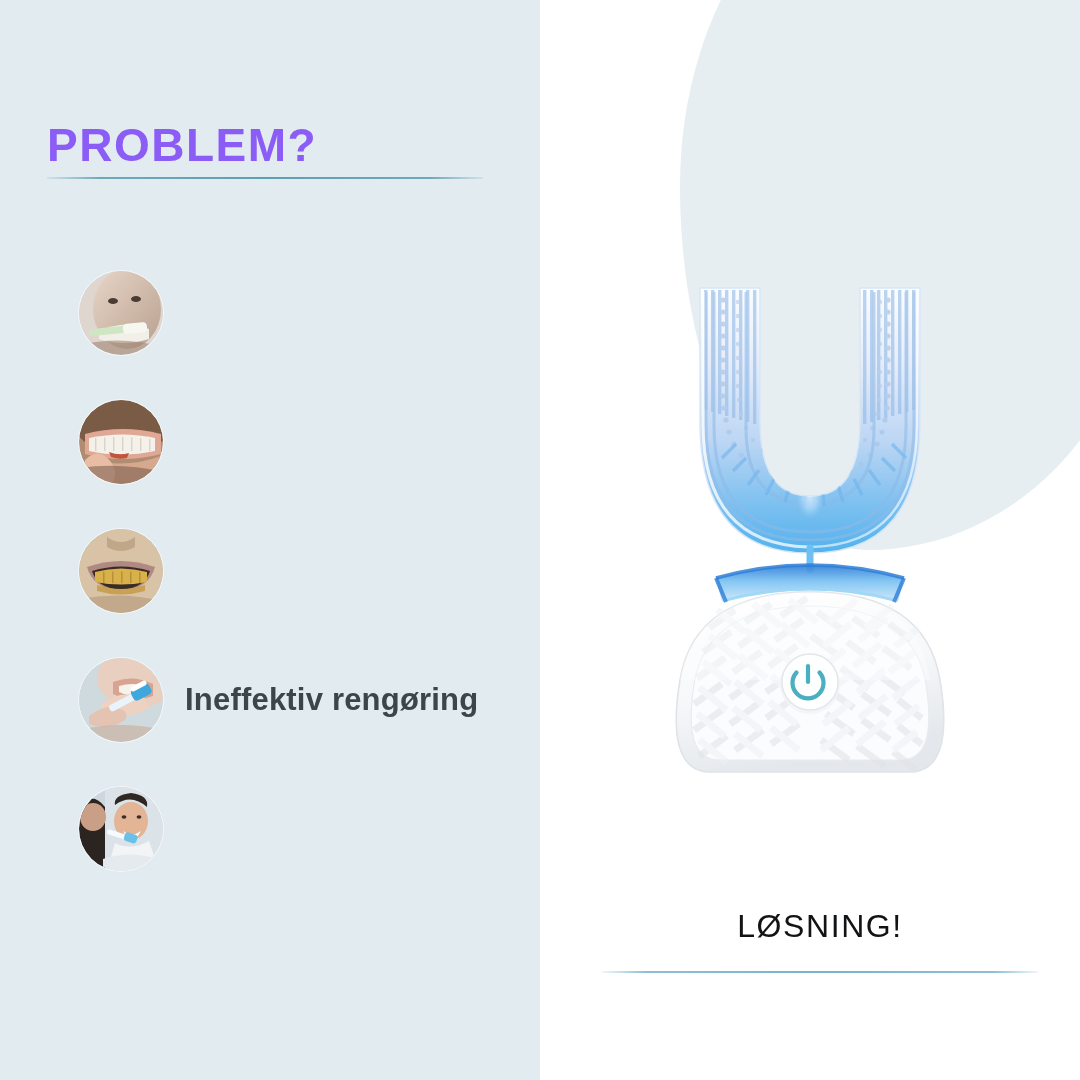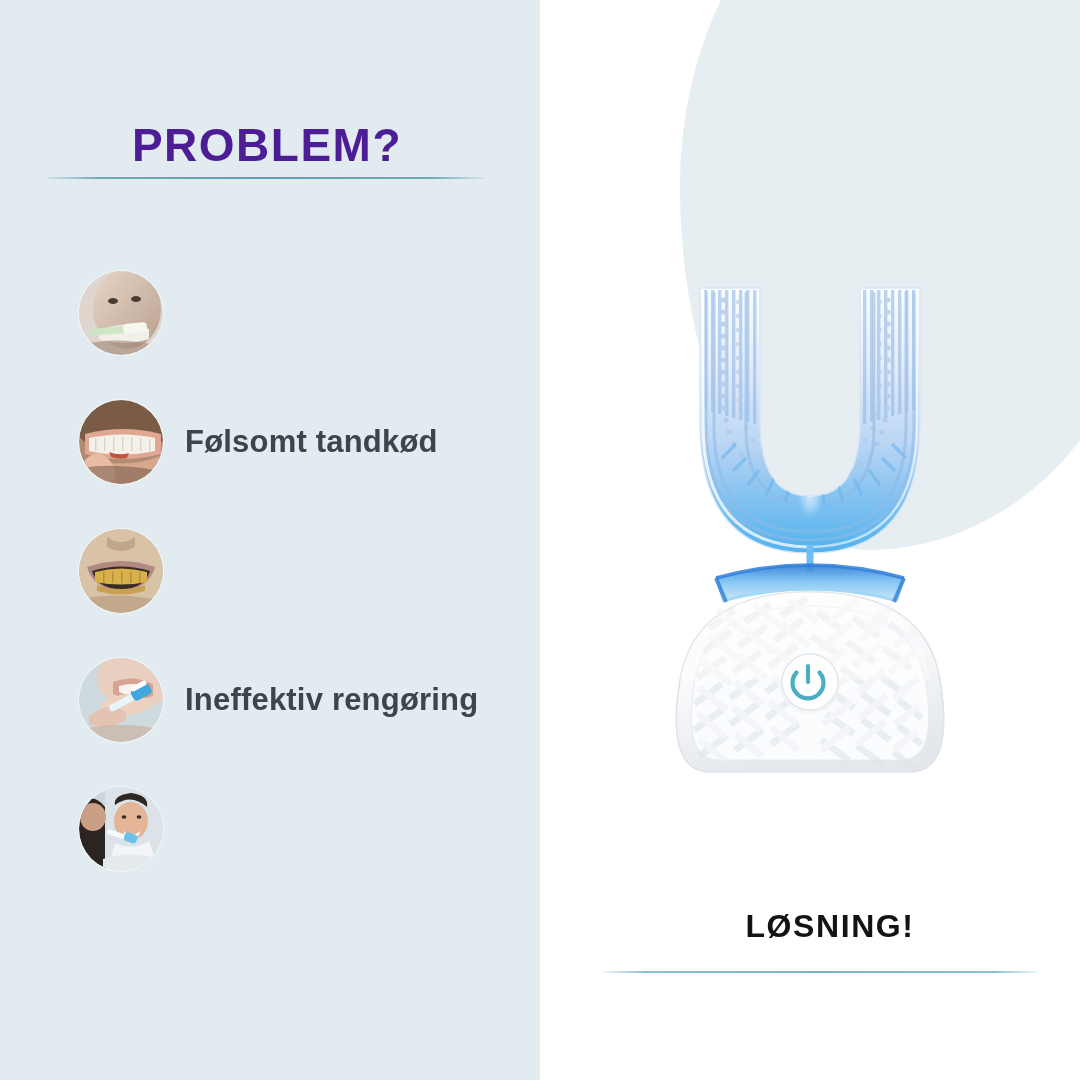--- a/index.html
+++ b/index.html
@@ -21,22 +21,22 @@
     position:absolute;left:0;top:0;
     width:540px;height:1080px;
     background:#e2ebf0;
   }
   .problem-title{
     position:absolute;left:47px;top:120px;
     width:440px;
     font-size:46px;
     font-weight:bold;
     letter-spacing:1.5px;
-    color:#4c1d95;
-    text-align:center;
+    color:#8b5cf6;
+    text-align:left;
     line-height:1.1;
   }
   .title-rule{
     position:absolute;left:47px;top:177px;
     width:436px;height:2px;
     background:linear-gradient(to right,rgba(120,175,190,.15),#6fa9b8 12%,#5e9fb0 50%,#6fa9b8 88%,rgba(120,175,190,.15));
   }
 
   .problem-list{
     position:absolute;left:0;top:248px;
@@ -85,25 +85,25 @@
 
   
   .product{
     position:absolute;
     left:0;top:248px;
     width:540px;height:540px;
   }
   .product svg{display:block;}
 
   .solution-title{
-    position:absolute;left:72px;top:908px;
+    position:absolute;left:62px;top:908px;
     width:436px;
     text-align:center;
     font-size:32px;
-    font-weight:bold;
+    font-weight:normal;
     letter-spacing:1.6px;
     color:#111315;
   }
   .solution-rule{
     position:absolute;left:62px;top:971px;
     width:436px;height:2px;
     background:linear-gradient(to right,rgba(140,185,205,.12),#8cc0d6 10%,#7ab2cc 50%,#8cc0d6 90%,rgba(140,185,205,.12));
   }
 </style>
 </head>
@@ -166,21 +166,20 @@
                   <rect x="61" y="38" width="1.4" height="13"></rect>
                 <rect x="70" y="39" width="1.4" height="12"></rect>
               </g>
               <path d="M30 52 q10 4 20 1 l-2 5 q-8 2 -16 -1z" fill="#c1543f"></path>
               <path d="M8 58 q36 12 74 -2 l0 28 l-74 0z" fill="#d6a98e"></path>
               <path d="M6 60 q14 -14 26 2 q8 12 0 24 l-26 0z" fill="#e8bda4"></path>
               <path d="M0 68 q42 -6 84 4 l0 12 l-84 0z" fill="#6b5243" opacity=".5"></path>
             </g>
           </svg>
         </div>
-        <div class="p-label">Følsomt tandkød</div>
       </div>
 
       <div class="p-item">
         <div class="p-thumb">
           <svg viewBox="0 0 84 84">
             <defs>
               <clipPath id="c3">
                   <circle cx="42" cy="42" r="42"></circle>
                 </clipPath>
             </defs>

